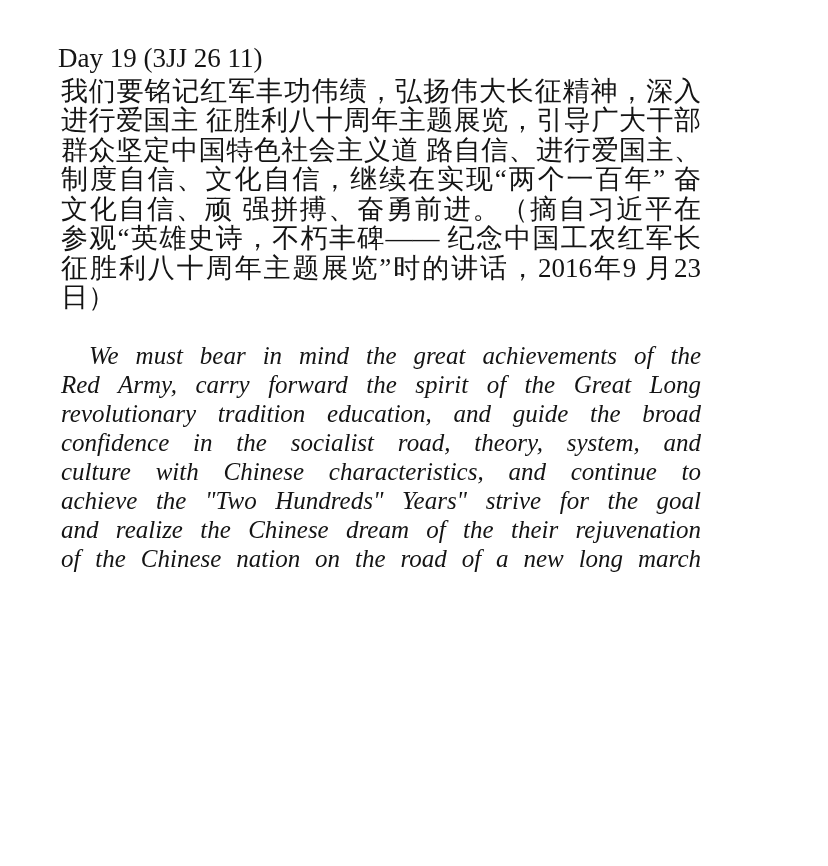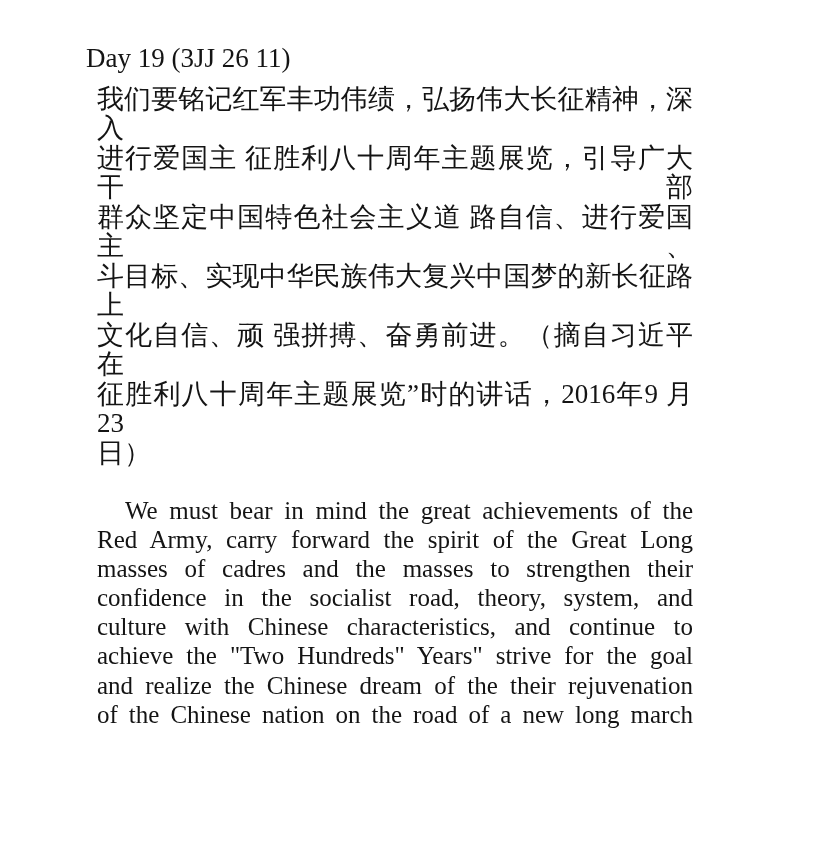--- a/index.html
+++ b/index.html
@@ -11,74 +11,76 @@
     width: 828px;
     height: 866px;
     overflow: hidden;
     font-family: "Liberation Serif", "DejaVu Serif", serif;
     color: #141414;
   }
   .page {
     box-sizing: border-box;
     width: 828px;
     height: 866px;
-    padding: 44px 124px 0 86px;
+    padding: 44px 124px 0 58px;
     background: #ffffff;
   }
   .doc-title {
     font-size: 27px;
     line-height: 29.5px;
     white-space: nowrap;
     text-align: left;
   }
-  .para { margin: 11px; }
+  .para { margin: 3px; }
   .para .line {
     text-align: justify;
     text-align-last: justify;
     -moz-text-align-last: justify;
     white-space: normal;
   }
   .para .line.last {
     text-align-last: left;
     -moz-text-align-last: left;
   }
   .chinese-para .line {
     font-size: 27px;
     line-height: 29.5px;
   }
   .english-para {
     margin-top: 28px;
   }
   .english-para .line {
     font-size: 25px;
     line-height: 29.1px;
+    font-style: italic;
   }
   .english-para .line.first {
     text-indent: 28px;
   }
 </style>
 </head>
 <body>
 
 <div class="page">
   <div class="doc-title">Day 19 (3JJ 26 11)</div>
 
   <div class="para chinese-para">
       <div class="line first">我们要铭记红军丰功伟绩，弘扬伟大长征精神，深入</div>
       <div class="line">进行爱国主 征胜利八十周年主题展览，引导广大干部</div>
       <div class="line">群众坚定中国特色社会主义道 路自信、进行爱国主、</div>
-      <div class="line">斗目标、实现中华民族伟大复兴中国梦的新长征路上</div>
+      <div class="line">制度自信、文化自信，继续在实现“两个一百年” 奋</div>
       <div class="line">文化自信、顽 强拼搏、奋勇前进。（摘自习近平在</div>
+      <div class="line">参观“英雄史诗，不朽丰碑—— 纪念中国工农红军长</div>
       <div class="line">征胜利八十周年主题展览”时的讲话，2016年9 月23</div>
       <div class="line last">日）</div>
     </div>
 
   <div class="para english-para">
       <div class="line first">We must bear in mind the great achievements of the</div>
       <div class="line">Red Army, carry forward the spirit of the Great Long</div>
-      <div class="line">masses of cadres and the masses to strengthen their</div>
+      <div class="line">revolutionary tradition education, and guide the broad</div>
       <div class="line">confidence in the socialist road, theory, system, and</div>
       <div class="line">culture with Chinese characteristics, and continue to</div>
       <div class="line">achieve the "Two Hundreds" Years" strive for the goal</div>
       <div class="line">and realize the Chinese dream of the their rejuvenation</div>
       <div class="line">of the Chinese nation on the road of a new long march</div>
     </div>
 </div>
 
 </body></html>

